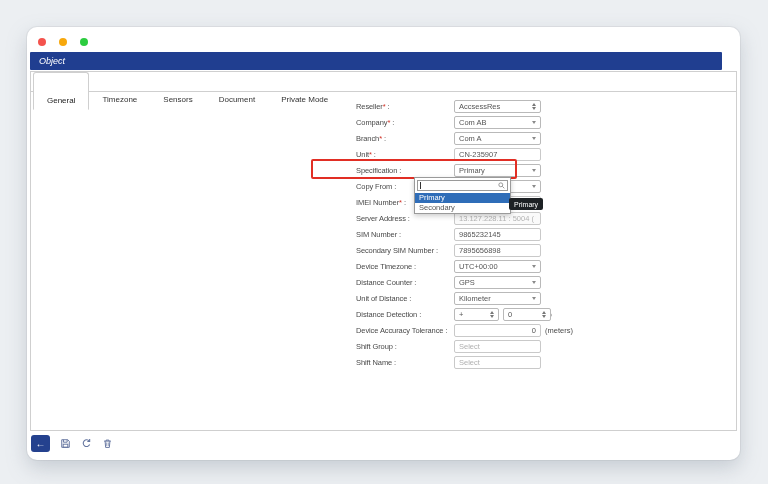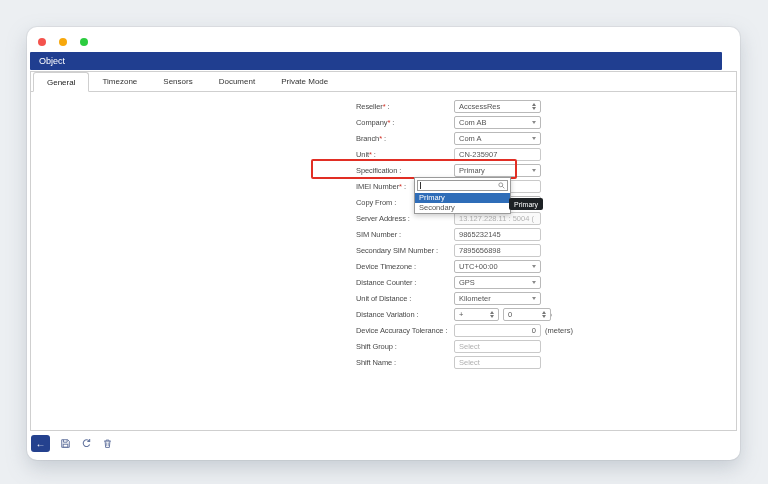--- a/index.html
+++ b/index.html
@@ -16,29 +16,29 @@
   
   .traffic{position:absolute;top:11px;left:11px;display:flex;gap:13px;}
   .dot{width:8px;height:8px;border-radius:50%;}
   .dot.red{background:#f4534d;}
   .dot.yellow{background:#f7a80d;}
   .dot.green{background:#2ccc3f;}
   
   .titlebar{
     position:absolute;top:25px;left:3px;right:18px;height:18px;
     background:#203e90;color:#fff;font-size:9px;line-height:18px;
-    padding-left:9px;box-sizing:border-box;border-radius:1px;
+    padding-left:9px;box-sizing:border-box;border-radius:1px;font-style:italic;
   }
   
   .content{
     position:absolute;top:44px;left:3px;right:3px;height:360px;
     border:1px solid #cfcfcf;background:#fff;box-sizing:border-box;
   }
   .tabs{display:flex;height:20px;border-bottom:1px solid #cfcfcf;padding-left:2px;font-size:8px;color:#333;box-sizing:border-box;}
-  .tab{padding:0 13px;line-height:19px;cursor:pointer;}
+  .tab{padding:18px 13px;line-height:19px;cursor:pointer;}
   .tab.active{
     background:#fff;border:1px solid #cfcfcf;border-bottom:1px solid #fff;
     margin-bottom:-1px;border-radius:3px 3px 0 0;color:#222;
   }
   
   .form{position:relative;padding-top:6px;font-size:7.5px;color:#555;}
   .row{display:flex;align-items:center;height:16px;padding-left:285px;position:relative;}
   .lbl{width:98px;flex:none;white-space:nowrap;letter-spacing:-.1px;color:#4a4a4a;margin-left:40px;}
   .req{color:#d03126;}
   .fld{width:87px;flex:none;display:flex;align-items:center;position:relative;}
@@ -167,37 +167,37 @@
         <div class="fld">
             <div class="sel">
               <span>Primary</span>
               <span class="caret"></span>
             </div>
           </div>
       </div>
 
 
       <div class="row">
+        <span class="lbl"><span>Copy From</span><span class="req"></span><span> :</span></span>
+        <div class="fld">
+            <div class="sel">
+              <span>--Select--</span>
+              <span class="caret"></span>
+            </div>
+          </div>
+      </div>
+
+      <div class="row">
         <span class="lbl"><span>IMEI Number</span><span class="req">*</span><span> :</span></span>
         <div class="fld">
             <input class="inp" value="" style="">
           </div>
       </div>
 
       <div class="row">
-        <span class="lbl"><span>Copy From</span><span class="req"></span><span> :</span></span>
-        <div class="fld">
-            <div class="sel">
-              <span>--Select--</span>
-              <span class="caret"></span>
-            </div>
-          </div>
-      </div>
-
-      <div class="row">
         <span class="lbl"><span>Server Address</span><span class="req"></span><span> :</span></span>
         <div class="fld">
             <input class="inp disabled" disabled="" value="13.127.228.11 : 5004 ( TCP )" style="">
           </div>
       </div>
 
       <div class="row">
         <span class="lbl"><span>SIM Number</span><span class="req"></span><span> :</span></span>
         <div class="fld">
             <input class="inp" value="9865232145" style="">
@@ -236,21 +236,21 @@
         <div class="fld">
             <div class="sel">
               <span>Kilometer</span>
               <span class="caret"></span>
             </div>
           </div>
       </div>
 
 
       <div class="row">
-        <span class="lbl"><span>Distance Variation</span><span class="req"></span><span> :</span></span>
+        <span class="lbl"><span>Distance Detection</span><span class="req"></span><span> :</span></span>
         <div class="fld split">
           <div class="sel small">
               <span>+</span>
               <span class="stepper">
                 <i class="up"></i>
                 <i class="dn"></i>
               </span>
             </div>
           <div class="sel small">
               <span>0</span>

